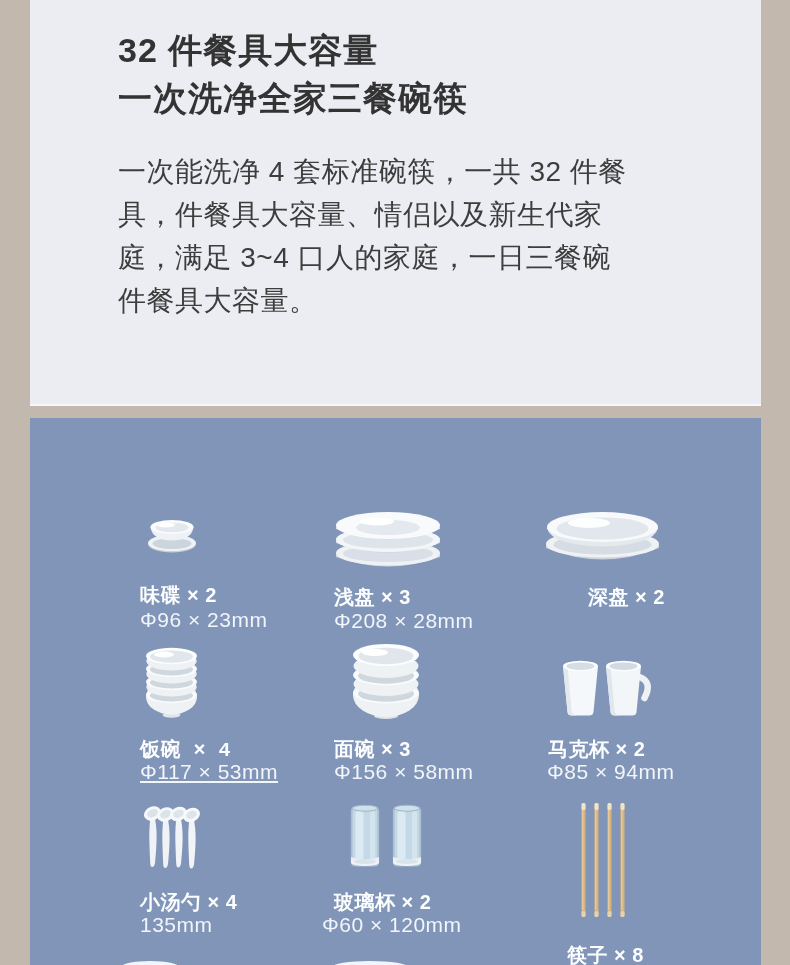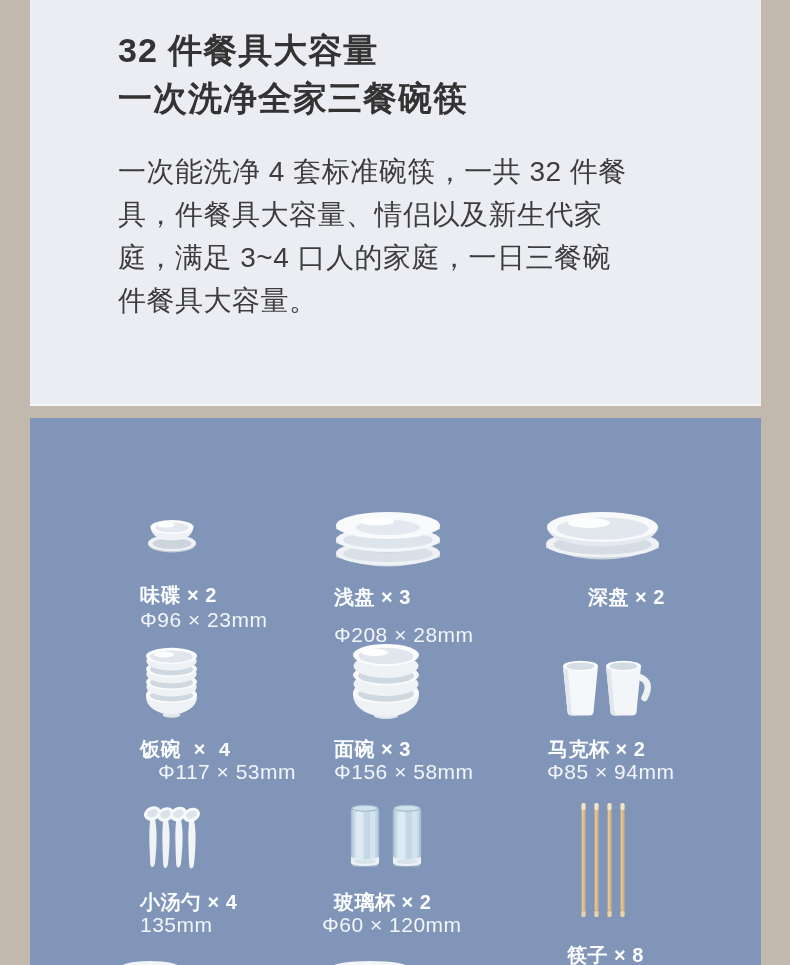--- a/index.html
+++ b/index.html
@@ -98,21 +98,21 @@
           <path d="M3 32 Q55 52 107 32 L107 35 Q55 55 3 35 Z" fill="#d2d9e0"></path>
           <ellipse cx="55" cy="31.5" rx="52" ry="12.5" fill="#f3f6f8"></ellipse>
           <ellipse cx="55" cy="32" rx="45" ry="8.5" fill="#dde4ea"></ellipse>
           <path d="M3 19 Q55 40 107 19 L107 21 Q55 42 3 21 Z" fill="#d7dee4"></path>
           <ellipse cx="55" cy="17.5" rx="52" ry="13.5" fill="#f8fafc"></ellipse>
           <ellipse cx="55" cy="19.5" rx="32" ry="7.5" fill="#e3e9ee"></ellipse>
           <ellipse cx="44" cy="13.5" rx="17" ry="4" fill="#ffffff"></ellipse>
         </svg>
       </div>
       <div class="abs item-name" style="left:304px;top:166px;">浅盘 × 3</div>
-      <div class="abs item-dims" style="left:304px;top:205px;">Φ208 × 28mm</div>
+      <div class="abs item-dims" style="left:304px;top:191px;">Φ208 × 28mm</div>
 
       <div class="abs" style="left:512px;top:89px;">
         <svg width="121" height="61" viewBox="0 0 121 61">
           <path d="M4 38 Q60 62 117 38 L117 41 Q60 64 4 41 Z" fill="#ccd4db"></path>
           <ellipse cx="60.5" cy="37" rx="56.5" ry="13.5" fill="#eef2f5"></ellipse>
           <ellipse cx="60.5" cy="37.5" rx="49" ry="10" fill="#d5dce3"></ellipse>
           <path d="M5 21 Q9 38 60.5 39.5 Q112 38 116 21 Z" fill="#e4e9ee"></path>
           <ellipse cx="60.5" cy="20" rx="55.5" ry="15" fill="#f7f9fb"></ellipse>
           <ellipse cx="60.5" cy="21.5" rx="46" ry="11" fill="#e1e7ed"></ellipse>
           <ellipse cx="47" cy="16" rx="21" ry="5" fill="#fdfefe"></ellipse>
@@ -132,21 +132,21 @@
           <ellipse cx="33.5" cy="27" rx="25.2" ry="9.5" fill="#eef2f5"></ellipse>
           <ellipse cx="33.5" cy="22" rx="25.5" ry="8.2" fill="#f8fafb"></ellipse>
           <ellipse cx="33.5" cy="22.6" rx="21.5" ry="6" fill="#cfd7df"></ellipse>
           <ellipse cx="33.5" cy="14" rx="25.2" ry="9.5" fill="#eef2f5"></ellipse>
           <ellipse cx="33.5" cy="9" rx="25.5" ry="8.2" fill="#fbfdfe"></ellipse>
           <ellipse cx="33.5" cy="9.6" rx="21.5" ry="6.2" fill="#e0e6ec"></ellipse>
           <ellipse cx="26" cy="7.5" rx="10" ry="3" fill="#ffffff"></ellipse>
         </svg>
       </div>
       <div class="abs item-name" style="left:110px;top:318px;font-family:Liberation Mono, monospace;">饭碗 × 4</div>
-      <div class="abs item-dims" style="left:128px;top:342px;">Φ117 × 53mm</div>
+      <div class="abs item-dims" style="left:110px;top:342px;text-decoration:underline;">Φ117 × 53mm</div>
 
       <div class="abs" style="left:312px;top:224px;">
         <svg width="88" height="78" viewBox="0 0 88 78">
           <ellipse cx="44" cy="74" rx="12" ry="3" fill="#dfe5ea"></ellipse>
           <ellipse cx="44" cy="53" rx="33" ry="22" fill="#eef2f5"></ellipse>
           <ellipse cx="44" cy="51" rx="33" ry="10.5" fill="#f8fafb"></ellipse>
           <ellipse cx="44" cy="51.7" rx="28" ry="8" fill="#cfd7df"></ellipse>
           <ellipse cx="44" cy="42" rx="32.5" ry="12" fill="#eef2f5"></ellipse>
           <ellipse cx="44" cy="33" rx="33" ry="10.5" fill="#f8fafb"></ellipse>
           <ellipse cx="44" cy="33.7" rx="28" ry="8" fill="#cfd7df"></ellipse>

